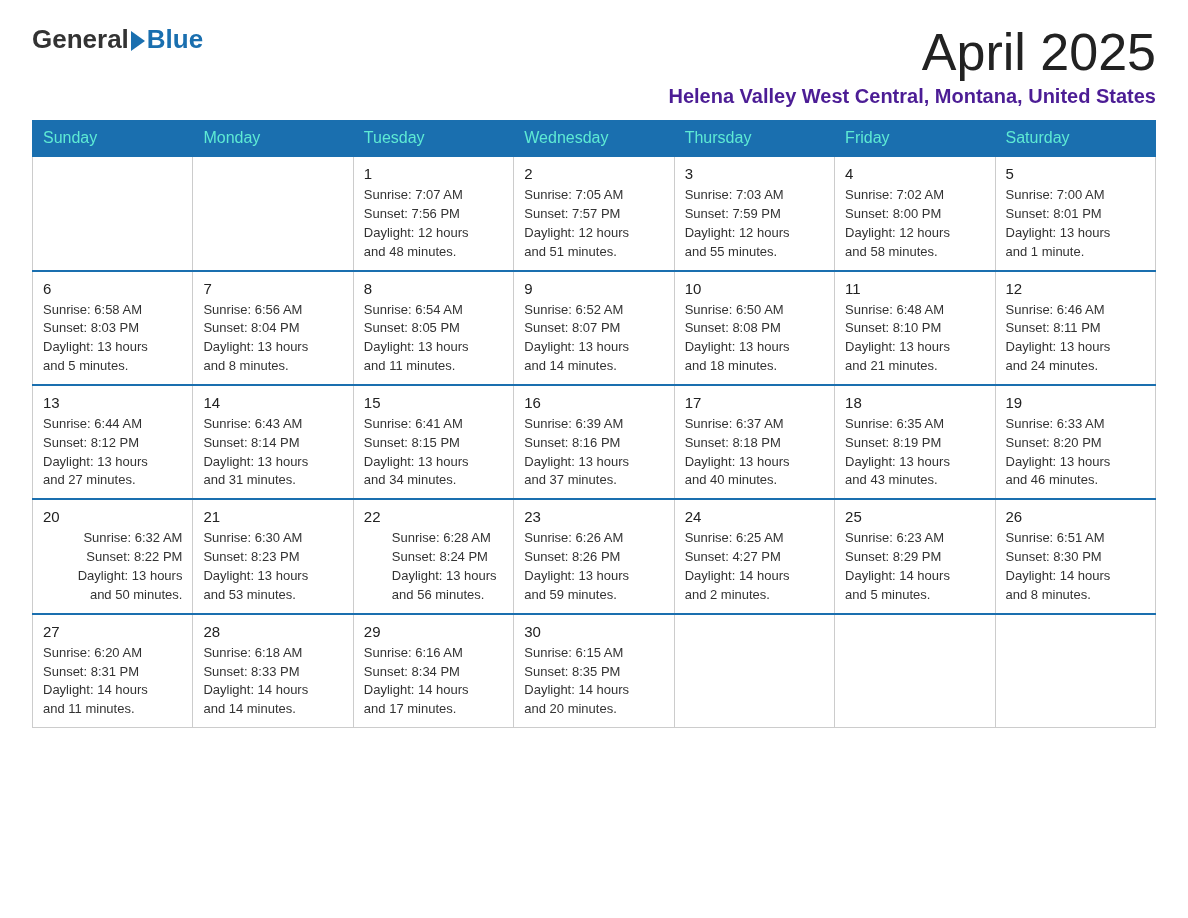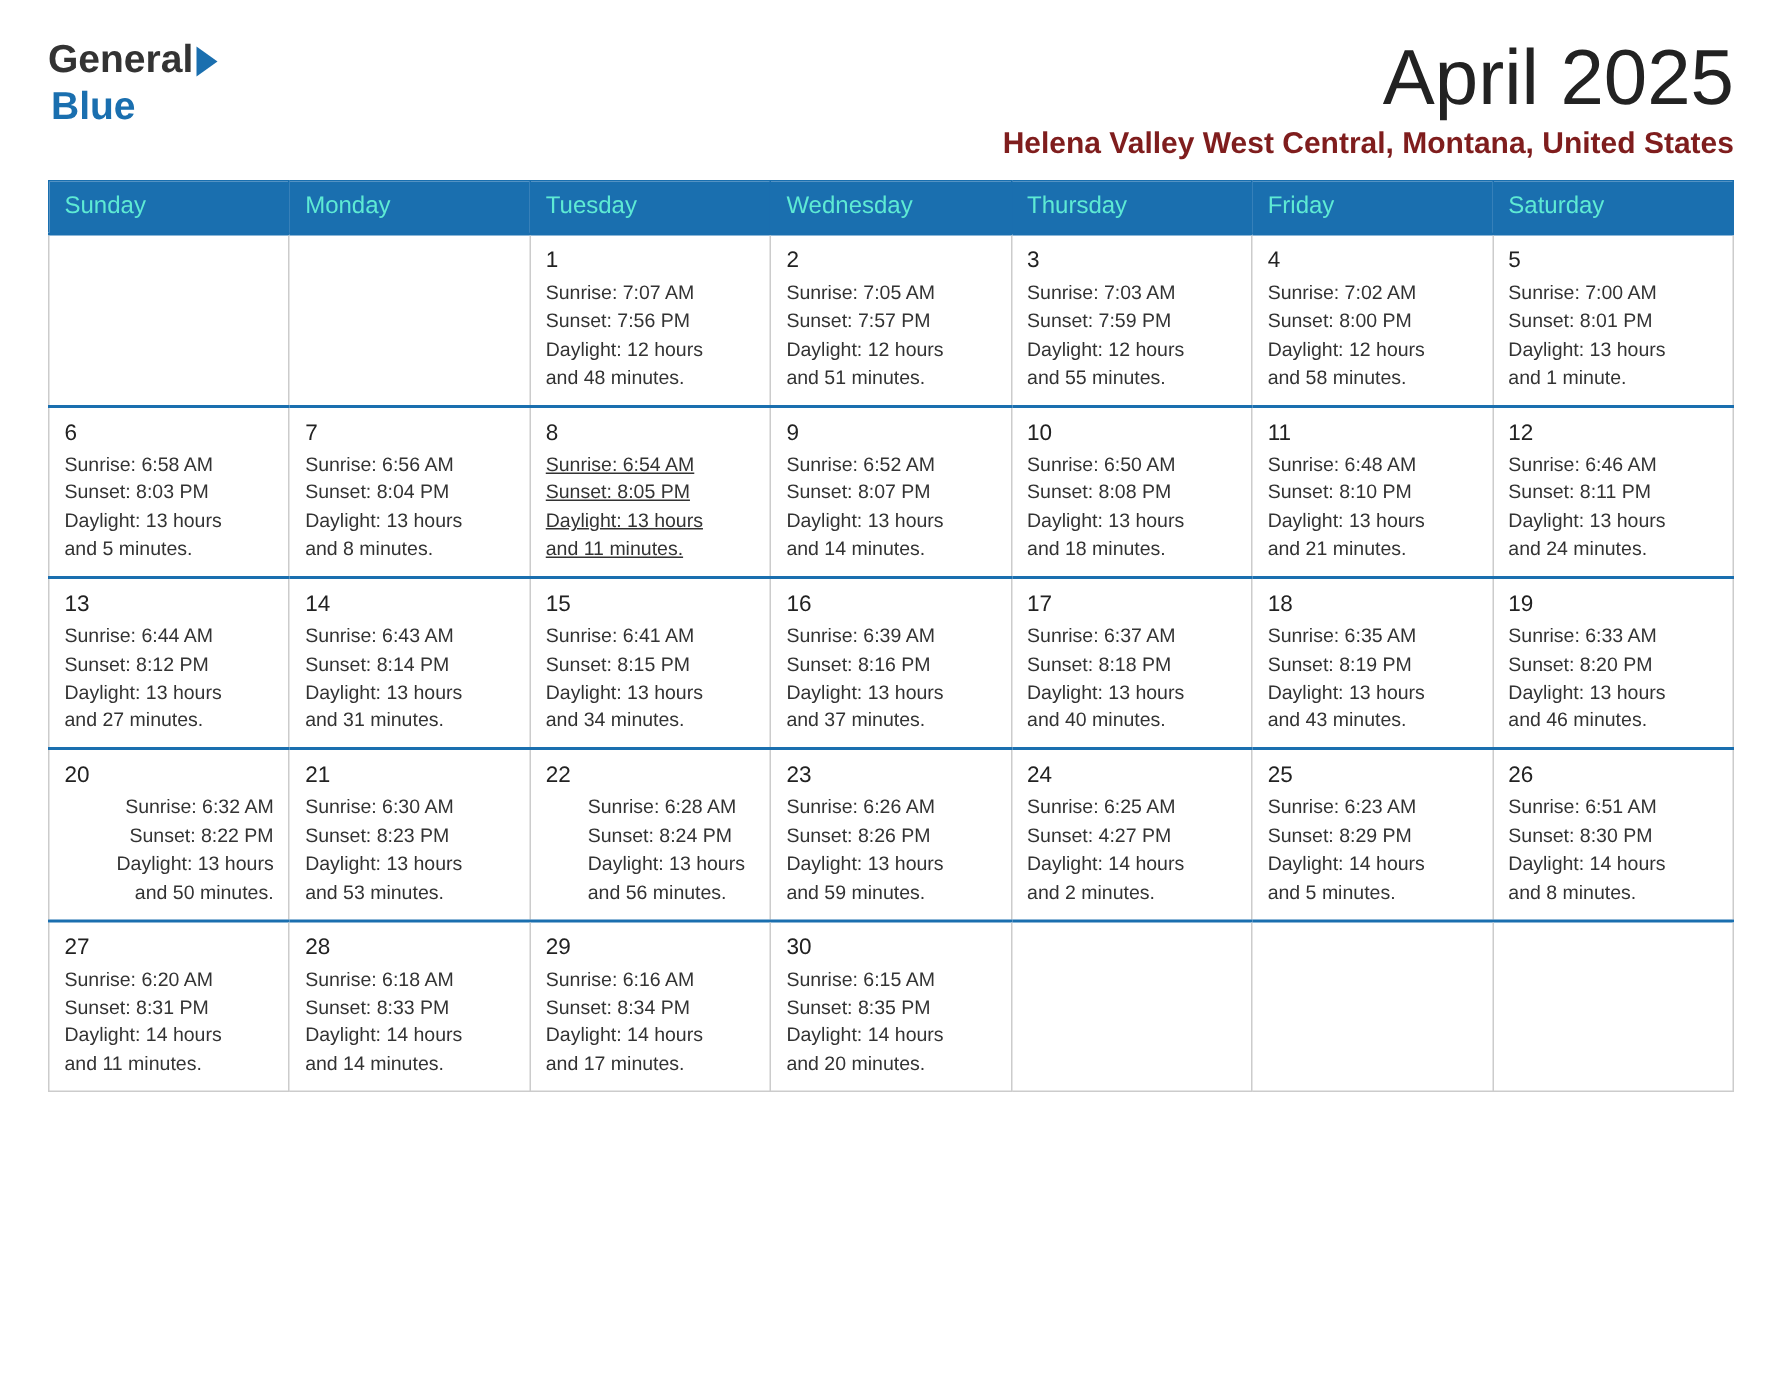--- a/index.html
+++ b/index.html
@@ -30,21 +30,21 @@
       width: 0;
       height: 0;
       border-left: 14px solid #1a6faf;
       border-top: 10px solid transparent;
       border-bottom: 10px solid transparent;
       margin-left: 2px;
       margin-top: 2px;
     }
     .logo-block {
       display: flex;
-      flex-direction: column;
+      flex-direction: row;
     }
     .logo-line1 {
       display: flex;
       align-items: center;
     }
     .logo-line2 {
       font-size: 26px;
       font-weight: bold;
       color: #1a6faf;
       margin-left: 2px;
@@ -54,21 +54,21 @@
     }
     .month-title {
       font-size: 52px;
       font-weight: normal;
       color: #222;
       line-height: 1.1;
     }
     .location-title {
       font-size: 20px;
       font-weight: bold;
-      color: #7f1d1d;
+      color: #4c1d95;
       margin-top: 4px;
     }
     .calendar-table {
       width: 100%;
       border-collapse: collapse;
       margin-top: 12px;
     }
     .calendar-table th {
       background-color: #1a6faf;
       color: #5eead4;
@@ -186,21 +186,21 @@
         </td>
         <td>
           <span class="day-number">7</span>
           <div class="day-info" style="white-space: pre-line;">Sunrise: 6:56 AM
 Sunset: 8:04 PM
 Daylight: 13 hours
 and 8 minutes.</div>
         </td>
         <td>
           <span class="day-number">8</span>
-          <div class="day-info" style="white-space: pre-line; text-decoration: underline;">Sunrise: 6:54 AM
+          <div class="day-info" style="white-space: pre-line;">Sunrise: 6:54 AM
 Sunset: 8:05 PM
 Daylight: 13 hours
 and 11 minutes.</div>
         </td>
         <td>
           <span class="day-number">9</span>
           <div class="day-info" style="white-space: pre-line;">Sunrise: 6:52 AM
 Sunset: 8:07 PM
 Daylight: 13 hours
 and 14 minutes.</div>

